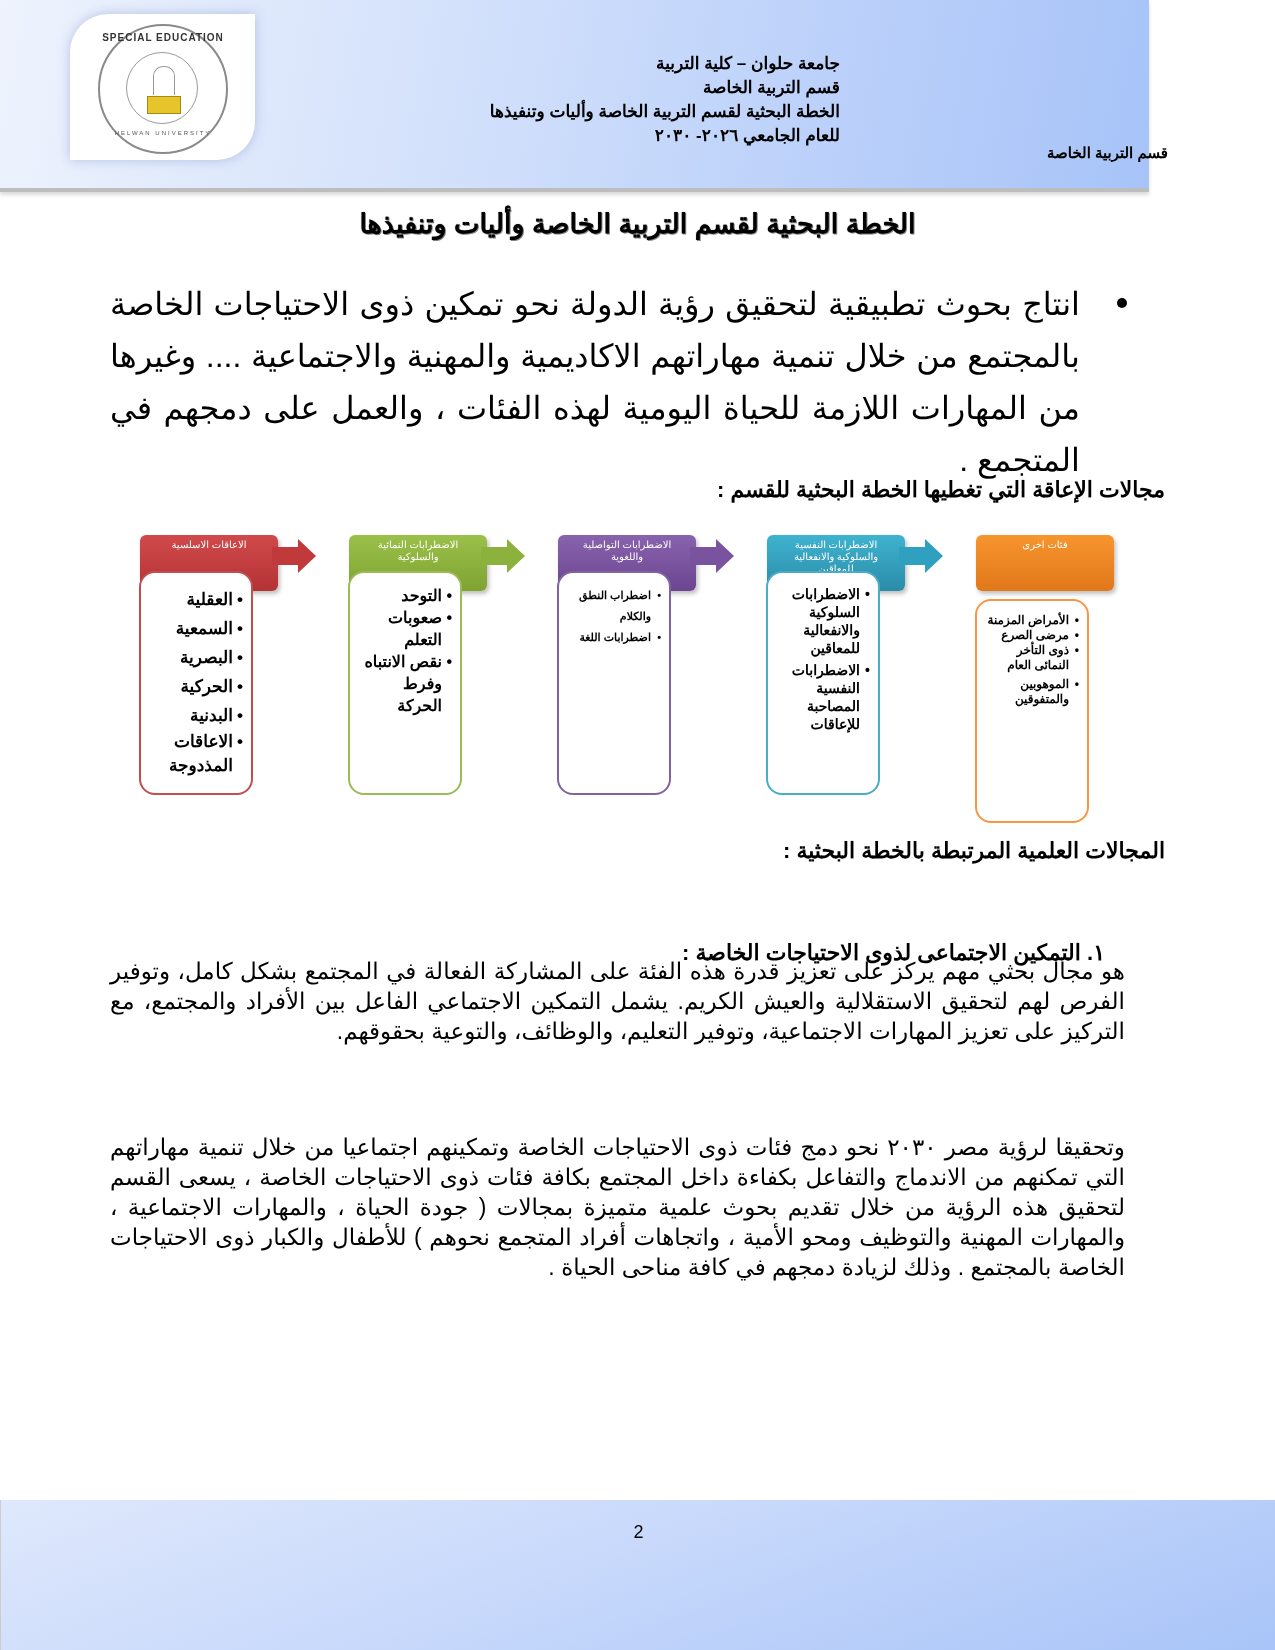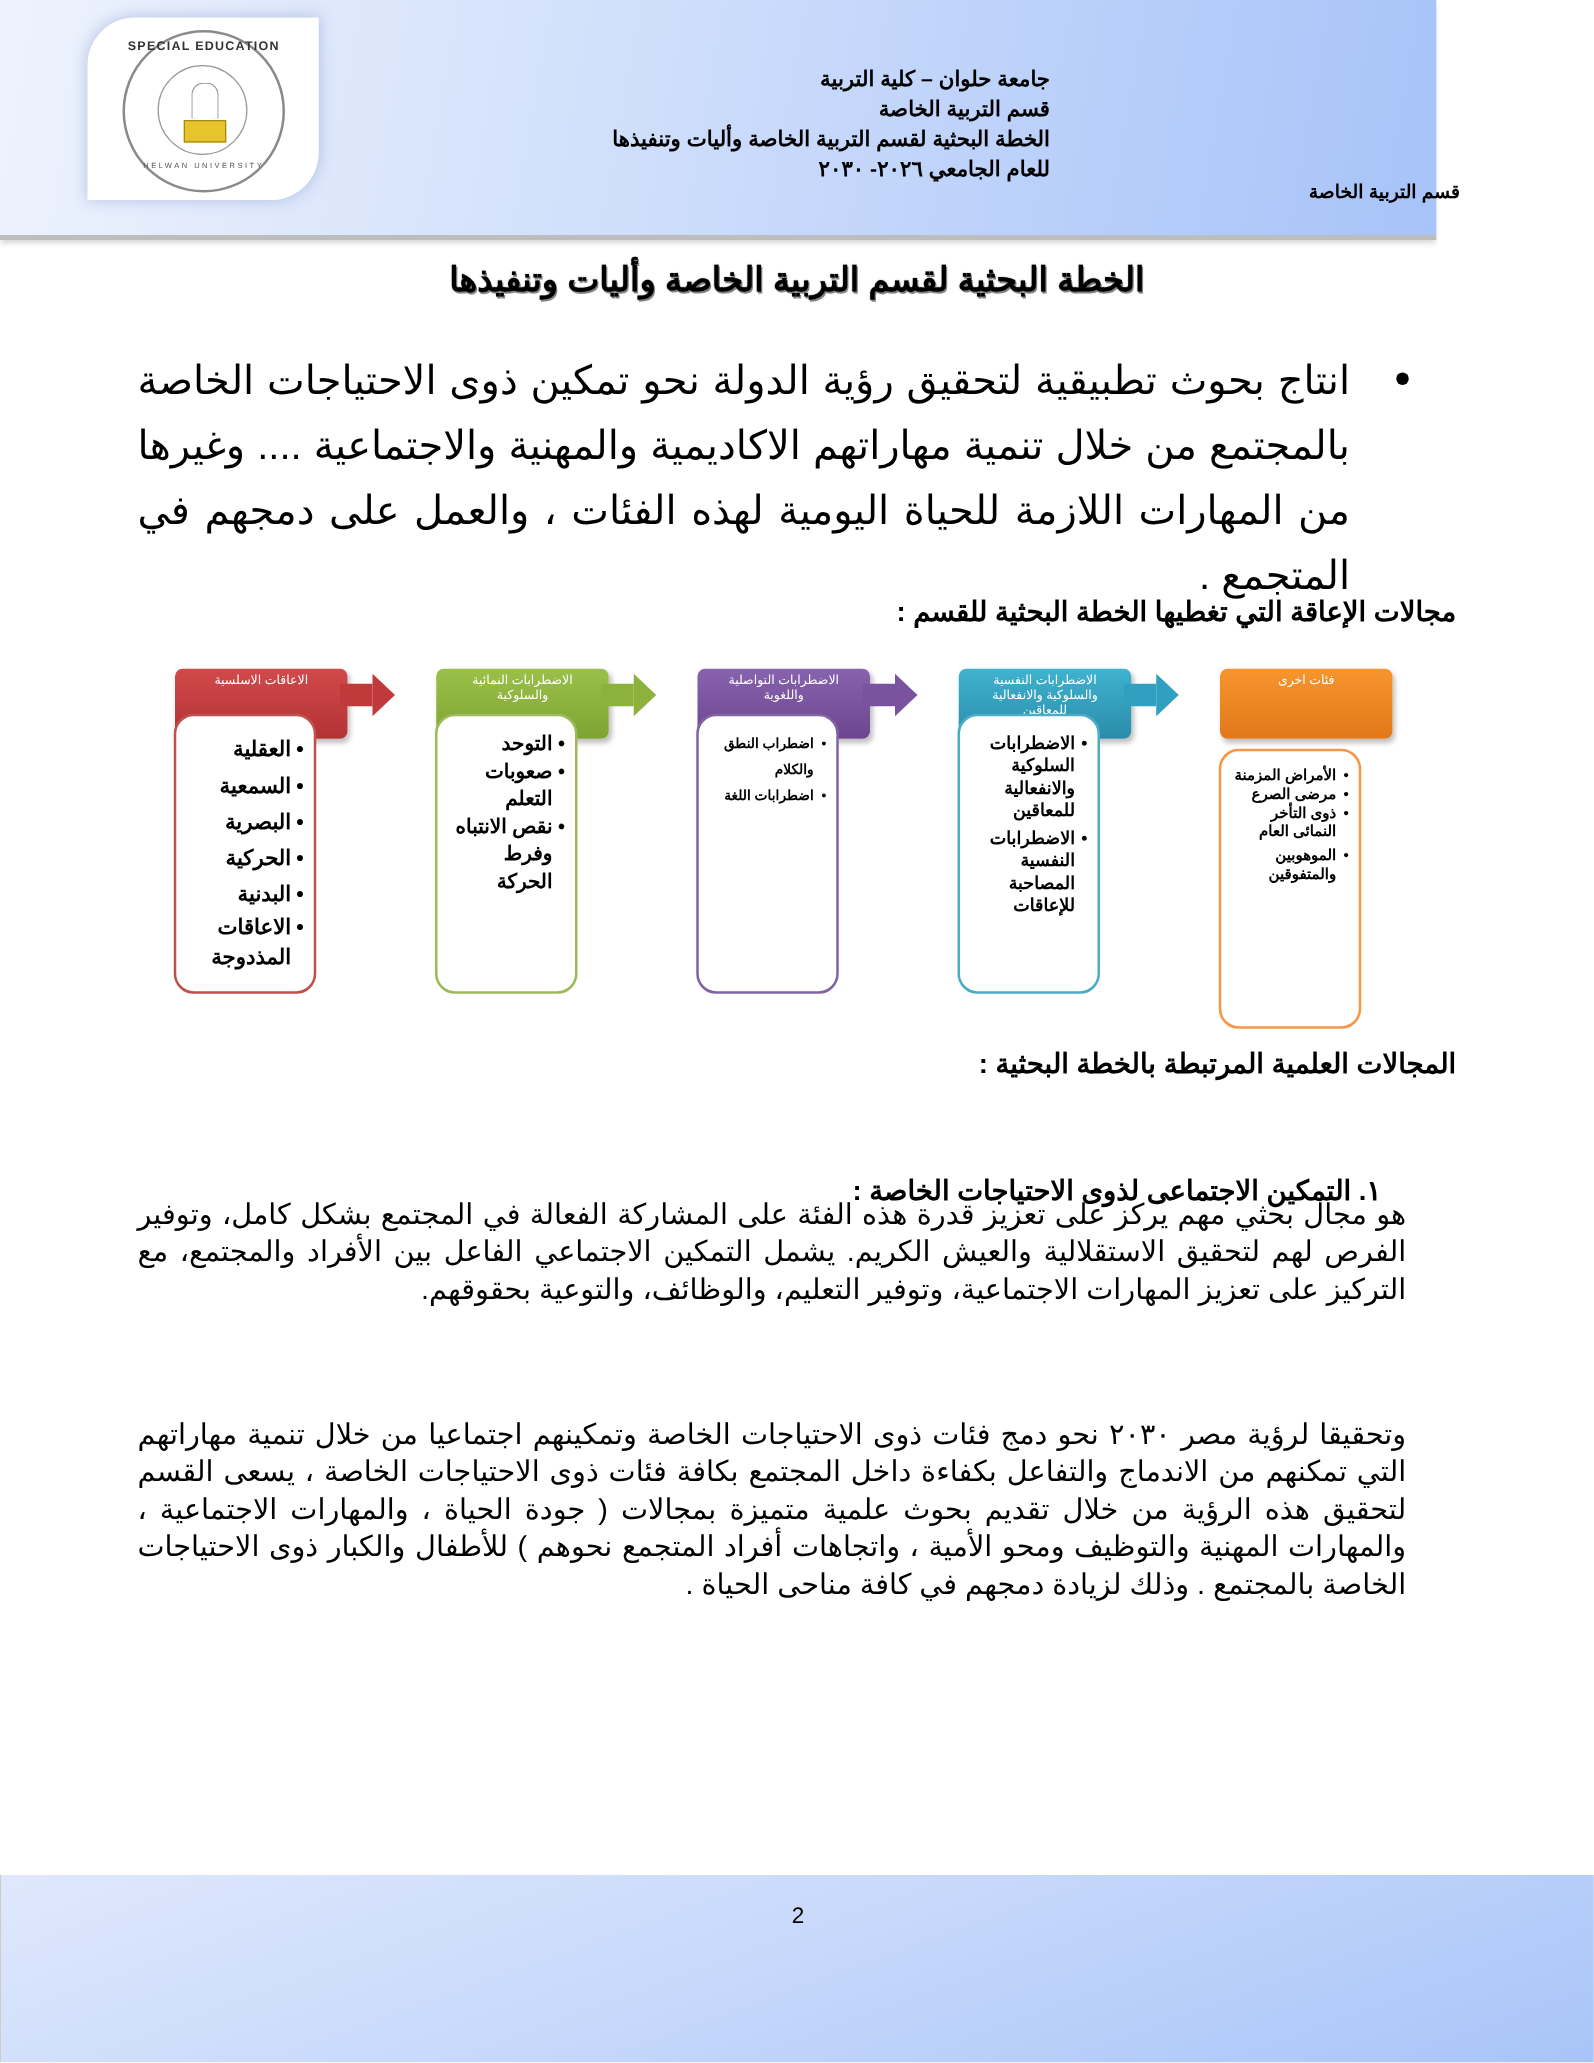--- a/index.html
+++ b/index.html
@@ -116,21 +116,21 @@
         <li>اضطرابات اللغة</li>
       </ul>
     </div>
   </div>
   <div class="arrow" style="left:578px;">
     <div class="shaft" style="background:#7a539f;"></div>
       <div class="tip" style="border-left-color:#7a539f;"></div>
   </div>
 
   <div class="cat" style="left:627px;">
-    <div class="cat-head" style="background:linear-gradient(#3fb3cf,#2a8ca9);">الاضطرابات النفسية والسلوكية والانفعالية للمعاقين</div>
+    <div class="cat-head" style="background:linear-gradient(#3fb3cf,#2a8ca9);font-family:Liberation Serif, serif;">الاضطرابات النفسية والسلوكية والانفعالية للمعاقين</div>
     <div class="cat-body" style="border-color:#4bacc6;font-size:14px;line-height:18px;">
       <ul>
         <li style="margin-bottom:4px;">الاضطرابات السلوكية والانفعالية للمعاقين</li>
         <li>الاضطرابات النفسية المصاحبة للإعاقات</li>
       </ul>
     </div>
   </div>
   <div class="arrow" style="left:787px;">
     <div class="shaft" style="background:#2fa0bf;"></div>
       <div class="tip" style="border-left-color:#2fa0bf;"></div>

